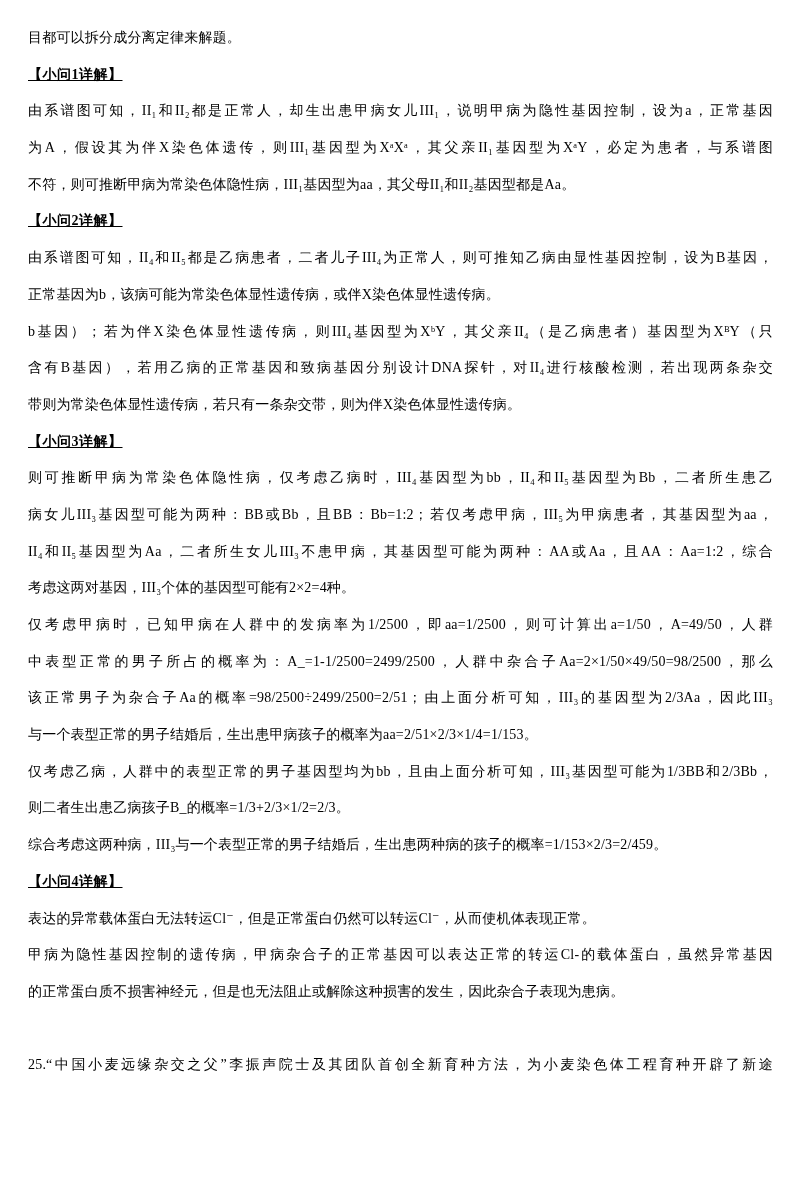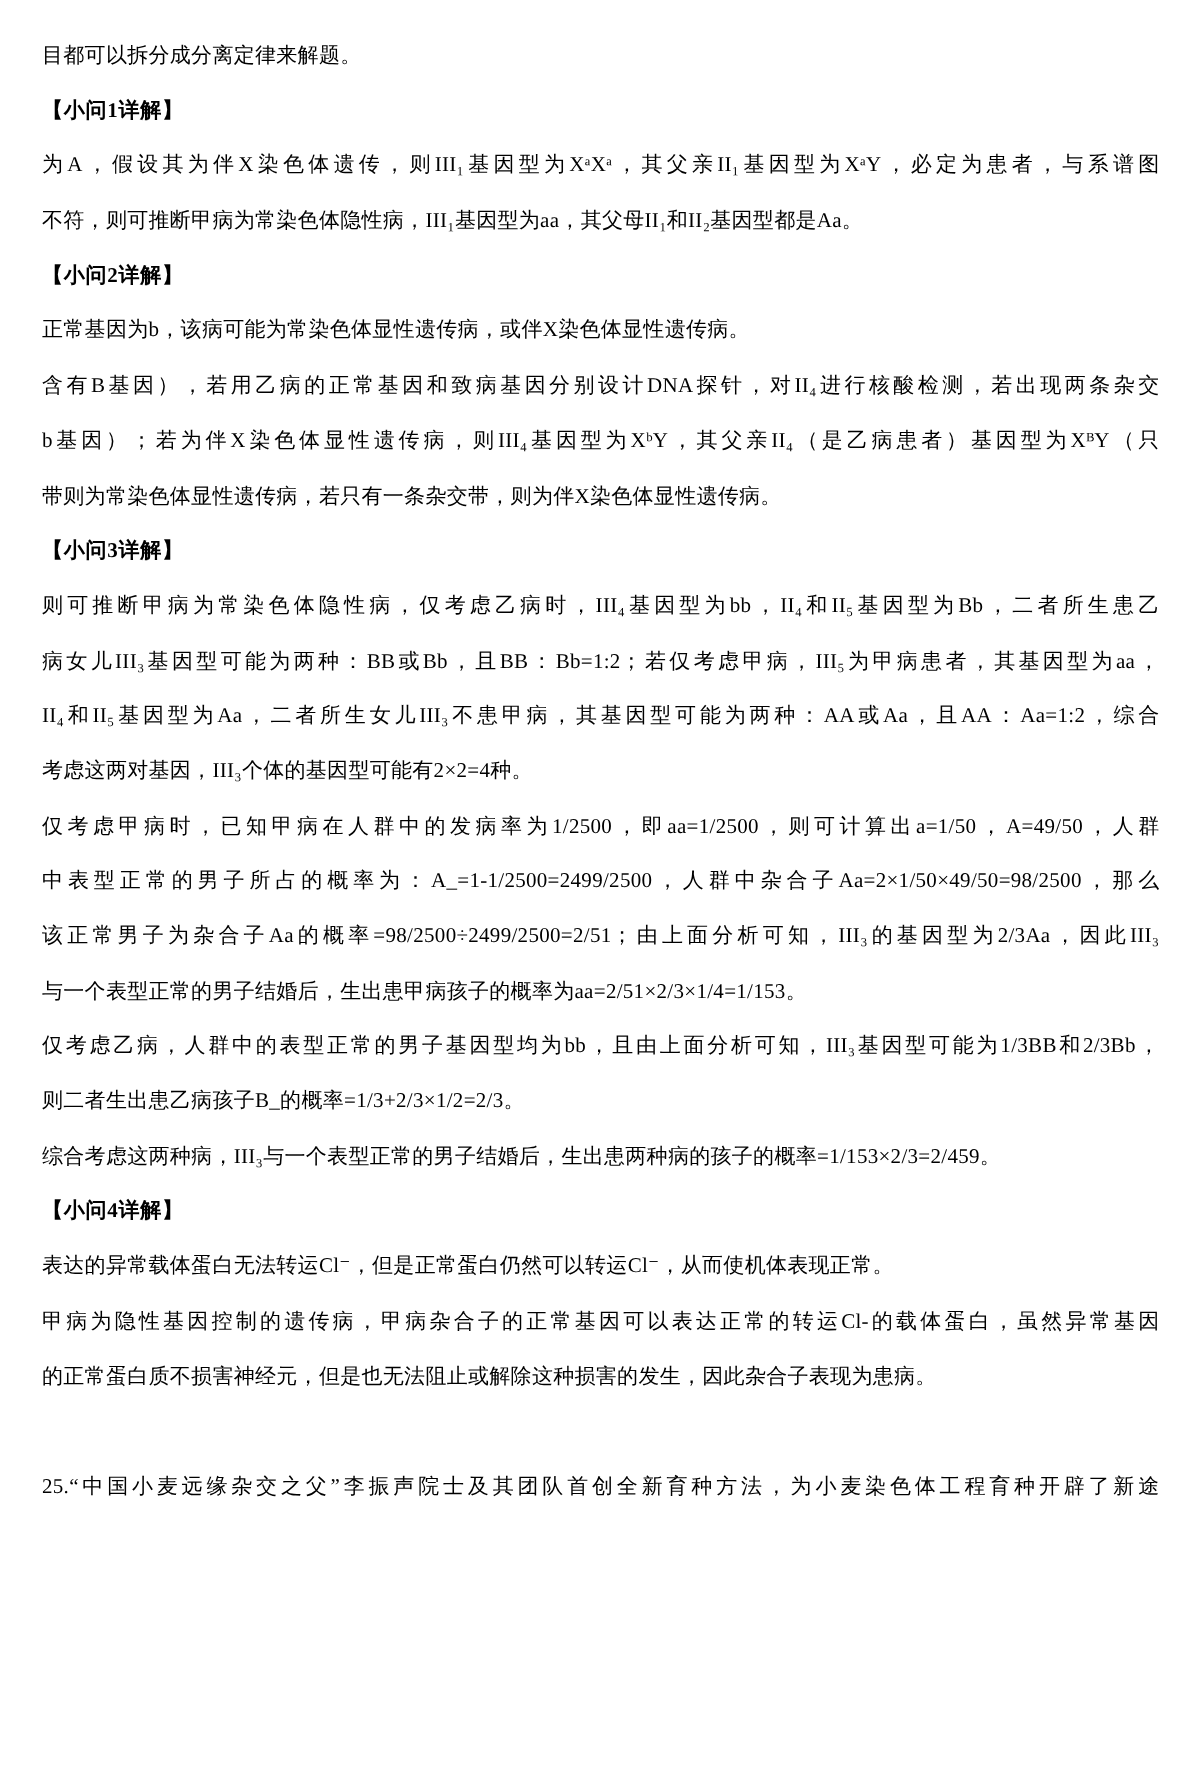--- a/index.html
+++ b/index.html
@@ -32,38 +32,41 @@
   }
   .just {
     white-space: normal;
     overflow: hidden;
     text-align: justify;
     text-align-last: justify;
   }
   .head {
     font-weight: bold;
     letter-spacing: 0.5px;
+    text-decoration: underline;
   }
   .blank {
     
   }
 </style>
 </head>
 <body>
 
 <div class="page">
   <div class="content">
     <div class="ln">目都可以拆分成分离定律来解题。</div>
     <div class="ln head">【小问1详解】</div>
+    <div class="ln just">由系谱图可知，II₁和II₂都是正常人，却生出患甲病女儿III₁，说明甲病为隐性基因控制，设为a，正常基因</div>
     <div class="ln just">为A，假设其为伴X染色体遗传，则III₁基因型为XᵃXᵃ，其父亲II₁基因型为XᵃY，必定为患者，与系谱图</div>
     <div class="ln">不符，则可推断甲病为常染色体隐性病，III₁基因型为aa，其父母II₁和II₂基因型都是Aa。</div>
     <div class="ln head">【小问2详解】</div>
+    <div class="ln just">由系谱图可知，II₄和II₅都是乙病患者，二者儿子III₄为正常人，则可推知乙病由显性基因控制，设为B基因，</div>
     <div class="ln">正常基因为b，该病可能为常染色体显性遗传病，或伴X染色体显性遗传病。</div>
+    <div class="ln just">b基因）；若为伴X染色体显性遗传病，则III₄基因型为XᵇY，其父亲II₄（是乙病患者）基因型为XᴮY（只</div>
     <div class="ln just">含有B基因），若用乙病的正常基因和致病基因分别设计DNA探针，对II₄进行核酸检测，若出现两条杂交</div>
-    <div class="ln just">b基因）；若为伴X染色体显性遗传病，则III₄基因型为XᵇY，其父亲II₄（是乙病患者）基因型为XᴮY（只</div>
     <div class="ln">带则为常染色体显性遗传病，若只有一条杂交带，则为伴X染色体显性遗传病。</div>
     <div class="ln head">【小问3详解】</div>
     <div class="ln just">则可推断甲病为常染色体隐性病，仅考虑乙病时，III₄基因型为bb，II₄和II₅基因型为Bb，二者所生患乙</div>
     <div class="ln just">病女儿III₃基因型可能为两种：BB或Bb，且BB：Bb=1:2；若仅考虑甲病，III₅为甲病患者，其基因型为aa，</div>
     <div class="ln just">II₄和II₅基因型为Aa，二者所生女儿III₃不患甲病，其基因型可能为两种：AA或Aa，且AA：Aa=1:2，综合</div>
     <div class="ln">考虑这两对基因，III₃个体的基因型可能有2×2=4种。</div>
     <div class="ln just">仅考虑甲病时，已知甲病在人群中的发病率为1/2500，即aa=1/2500，则可计算出a=1/50，A=49/50，人群</div>
     <div class="ln just">中表型正常的男子所占的概率为：A_=1-1/2500=2499/2500，人群中杂合子Aa=2×1/50×49/50=98/2500，那么</div>
     <div class="ln just">该正常男子为杂合子Aa的概率=98/2500÷2499/2500=2/51；由上面分析可知，III₃的基因型为2/3Aa，因此III₃</div>
     <div class="ln">与一个表型正常的男子结婚后，生出患甲病孩子的概率为aa=2/51×2/3×1/4=1/153。</div>

